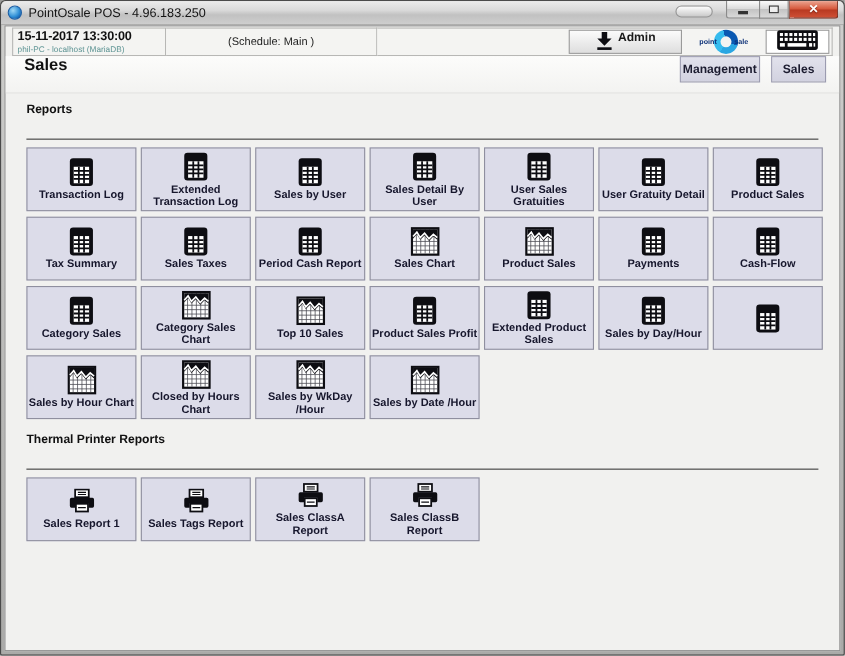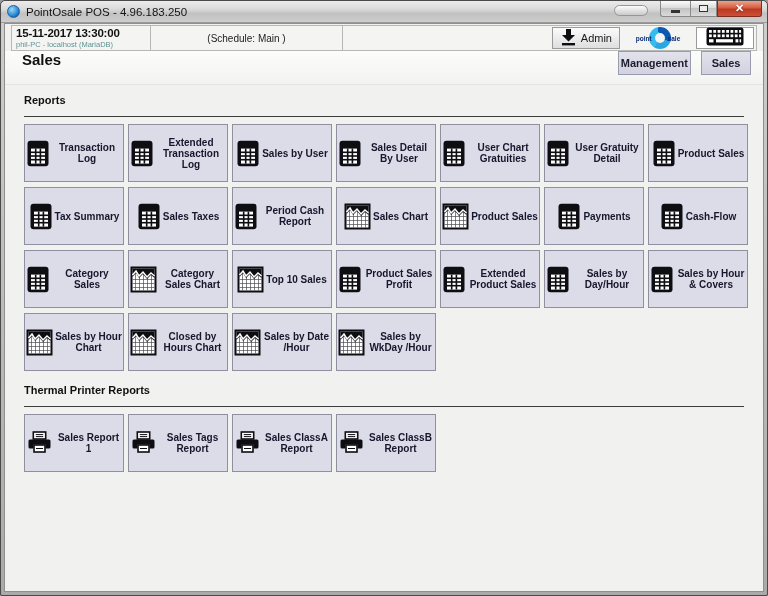--- a/index.html
+++ b/index.html
@@ -64,23 +64,23 @@
     margin:1px 6px 0;font-size:10px;color:#222;
   }
   .tcell{border:1px solid #b7b7b5;box-sizing:border-box;background:#f4f4f2;}
   .tcell + .tcell{border-left:none;}
   .cell-datetime{width:140px;padding:1px 4px 0;}
   .dt-main{font-size:11.5px;font-weight:bold;color:#111;white-space:nowrap;letter-spacing:-0.2px;}
   .dt-host{font-size:7.5px;color:#5e9494;margin-top:1px;white-space:nowrap;}
   .cell-schedule{width:192px;display:flex;align-items:center;justify-content:center;}
   .cell-fill{flex:1;display:flex;align-items:center;justify-content:flex-end;gap:7px;padding:0 2px;}
   .admin-btn{
-    height:22px;display:flex;align-items:center;gap:4px;padding:0 7px;
+    height:22px;display:flex;gap:4px;padding:0 23px;
     background:linear-gradient(#fbfbfb,#dedede);border:1px solid #9a9a9a;
-    font-size:11px;font-weight:normal;color:#1a1a1a;cursor:pointer;box-sizing:border-box;
+    font-size:11px;font-weight:bold;color:#1a1a1a;cursor:pointer;box-sizing:border-box;
   }
   .logo{display:flex;align-items:center;position:relative;width:62px;justify-content:center;}
   .logo-ring{
     width:22px;height:22px;border-radius:50%;flex:none;margin:0 -3px;
     background:conic-gradient(from 210deg,#35bbee 0 38%,#0b59b2 38% 72%,#2aa6e2 72% 100%);
     position:relative;
   }
   .logo-ring::after{
     content:"";position:absolute;inset:6px;border-radius:50%;background:#f4f4f2;
   }
@@ -101,27 +101,27 @@
   .nav-btn{
     height:24px;padding:0 2px;min-width:50px;
     background:linear-gradient(#e2e2ec,#d2d2e0);
     border:1px solid #9b9bb0;font-size:11px;font-weight:bold;color:#1c1c30;
     cursor:pointer;font-family:inherit;
   }
   
   .page-body{padding:9px 19px 0;flex:1;}
   .sec-title{
     font-size:11px;font-weight:bold;color:#111;
-    border-bottom:1px solid #3c3c3c;padding-bottom:10px;
+    border-bottom:1px solid #3c3c3c;padding-bottom:20px;
   }
   .sec-grid{display:grid;grid-template-columns:repeat(7,100px);gap:5px 4px;margin:7px 0 13px;}
   .rbtn{
     height:58px;box-sizing:border-box;
     background:#dcdce9;border:1px solid #8f8f9f;
-    display:flex;flex-direction:row;align-items:center;justify-content:center;gap:2px;
+    display:flex;flex-direction:column;align-items:center;justify-content:center;gap:2px;
     font-family:inherit;font-size:10px;font-weight:bold;color:#16162c;
     padding:2px 1px;cursor:pointer;
   }
   .ricon{flex:none;display:flex;}
   .ricon svg{display:block;}
   .rlabel{line-height:11px;text-align:center;}
   
   .caption{margin:15px 0 0 37px;font-size:17.5px;font-weight:bold;color:#0a0a0a;line-height:24px;}
 </style>
 </head>
@@ -287,21 +287,21 @@
                     <rect x="5" y="8.6" width="14" height="15" fill="#fff"></rect>
                     <g stroke="#0d0d12" stroke-width="1.6">
                       <line x1="5" y1="12.3" x2="19" y2="12.3"></line>
                       <line x1="5" y1="16" x2="19" y2="16"></line>
                       <line x1="5" y1="19.7" x2="19" y2="19.7"></line>
                       <line x1="9.7" y1="8.6" x2="9.7" y2="23.6"></line>
                       <line x1="14.4" y1="8.6" x2="14.4" y2="23.6"></line>
                     </g>
                   </svg>
                 </span>
-                <span class="rlabel">User Chart Gratuities</span>
+                <span class="rlabel">User Sales Gratuities</span>
               </button>
               <button class="rbtn">
                 <span class="ricon">
                   <svg width="24" height="27" viewBox="0 0 24 27">
                     <rect x="1.5" y="0.8" width="21" height="25.4" rx="3" fill="#0d0d12"></rect>
                     <rect x="5" y="8.6" width="14" height="15" fill="#fff"></rect>
                     <g stroke="#0d0d12" stroke-width="1.6">
                       <line x1="5" y1="12.3" x2="19" y2="12.3"></line>
                       <line x1="5" y1="16" x2="19" y2="16"></line>
                       <line x1="5" y1="19.7" x2="19" y2="19.7"></line>
@@ -559,21 +559,20 @@
                     <rect x="5" y="8.6" width="14" height="15" fill="#fff"></rect>
                     <g stroke="#0d0d12" stroke-width="1.6">
                       <line x1="5" y1="12.3" x2="19" y2="12.3"></line>
                       <line x1="5" y1="16" x2="19" y2="16"></line>
                       <line x1="5" y1="19.7" x2="19" y2="19.7"></line>
                       <line x1="9.7" y1="8.6" x2="9.7" y2="23.6"></line>
                       <line x1="14.4" y1="8.6" x2="14.4" y2="23.6"></line>
                     </g>
                   </svg>
                 </span>
-                <span class="rlabel">Sales by Hour &amp; Covers</span>
               </button>
               <button class="rbtn">
                 <span class="ricon">
                   <svg width="27" height="27" viewBox="0 0 27 27">
                     <rect x="1.5" y="1.5" width="24" height="24" fill="#fff" stroke="#0d0d12" stroke-width="2"></rect>
                     <g stroke="#4a4a52" stroke-width="0.7">
                       <line x1="5.5" y1="2.5" x2="5.5" y2="24.5"></line>
                       <line x1="9.5" y1="2.5" x2="9.5" y2="24.5"></line>
                       <line x1="13.5" y1="2.5" x2="13.5" y2="24.5"></line>
                       <line x1="17.5" y1="2.5" x2="17.5" y2="24.5"></line>
@@ -619,41 +618,41 @@
                       <line x1="17.5" y1="2.5" x2="17.5" y2="24.5"></line>
                       <line x1="21.5" y1="2.5" x2="21.5" y2="24.5"></line>
                       <line x1="2.5" y1="13.5" x2="24.5" y2="13.5"></line>
                       <line x1="2.5" y1="17.5" x2="24.5" y2="17.5"></line>
                       <line x1="2.5" y1="21.5" x2="24.5" y2="21.5"></line>
                     </g>
                     <polygon points="2.5,2.5 24.5,2.5 24.5,12 21,9 17,13 13,8 9,12 6,7 2.5,11" fill="#0d0d12"></polygon>
                     <polyline points="2.5,9 6,5 9,10 13,6 17,11 21,7 24.5,10" stroke="#fff" stroke-width="1.5" fill="none"></polyline>
                   </svg>
                 </span>
-                <span class="rlabel">Sales by Date /Hour</span>
+                <span class="rlabel">Sales by WkDay /Hour</span>
               </button>
               <button class="rbtn">
                 <span class="ricon">
                   <svg width="27" height="27" viewBox="0 0 27 27">
                     <rect x="1.5" y="1.5" width="24" height="24" fill="#fff" stroke="#0d0d12" stroke-width="2"></rect>
                     <g stroke="#4a4a52" stroke-width="0.7">
                       <line x1="5.5" y1="2.5" x2="5.5" y2="24.5"></line>
                       <line x1="9.5" y1="2.5" x2="9.5" y2="24.5"></line>
                       <line x1="13.5" y1="2.5" x2="13.5" y2="24.5"></line>
                       <line x1="17.5" y1="2.5" x2="17.5" y2="24.5"></line>
                       <line x1="21.5" y1="2.5" x2="21.5" y2="24.5"></line>
                       <line x1="2.5" y1="13.5" x2="24.5" y2="13.5"></line>
                       <line x1="2.5" y1="17.5" x2="24.5" y2="17.5"></line>
                       <line x1="2.5" y1="21.5" x2="24.5" y2="21.5"></line>
                     </g>
                     <polygon points="2.5,2.5 24.5,2.5 24.5,12 21,9 17,13 13,8 9,12 6,7 2.5,11" fill="#0d0d12"></polygon>
                     <polyline points="2.5,9 6,5 9,10 13,6 17,11 21,7 24.5,10" stroke="#fff" stroke-width="1.5" fill="none"></polyline>
                   </svg>
                 </span>
-                <span class="rlabel">Sales by WkDay /Hour</span>
+                <span class="rlabel">Sales by Date /Hour</span>
               </button>
             </div>
           </div>
           <div class="section">
             <div class="sec-title">Thermal Printer Reports</div>
             <div class="sec-grid">
               <button class="rbtn">
                 <span class="ricon">
                   <svg width="27" height="25" viewBox="0 0 27 25">
                     <rect x="7.3" y="1" width="12.4" height="7" fill="#fff" stroke="#0d0d12" stroke-width="1.6"></rect>

